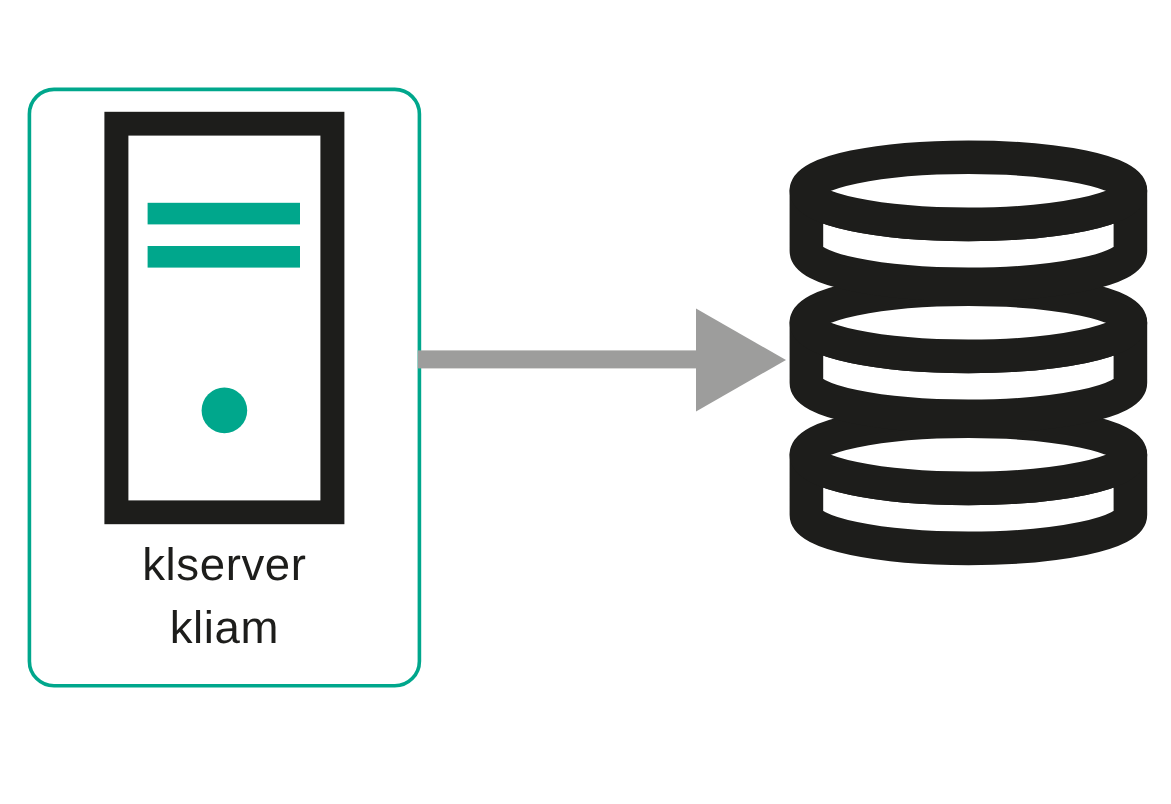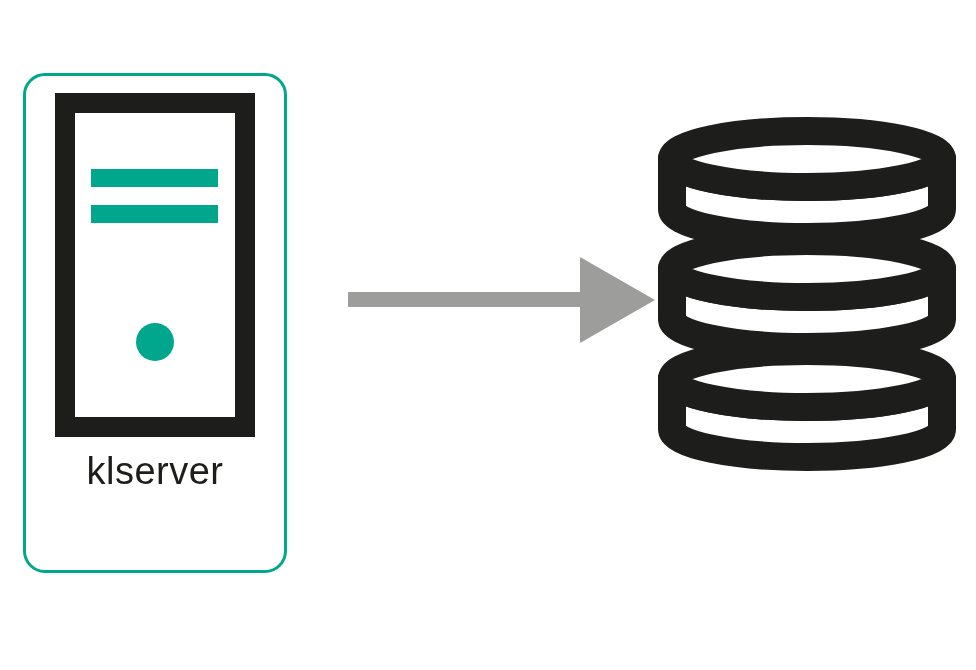--- a/index.html
+++ b/index.html
@@ -19,21 +19,21 @@
     width: 976px;
     height: 670px;
     background: var(--background);
     overflow: hidden;
   }
   
   .server-box {
     position: absolute;
     left: 23px;
     top: 73px;
-    width: 264px;
+    width: 328px;
     height: 500px;
     background: var(--node-fill);
     border: 3px solid var(--teal);
     border-radius: 22px;
     display: flex;
     flex-direction: column;
     align-items: center;
   }
   .server-icon-svg {
     margin-top: 17px;
@@ -85,20 +85,21 @@
 
   <div class="server-box">
     <svg class="server-icon-svg" viewBox="0 0 202 344" xmlns="http://www.w3.org/2000/svg" aria-hidden="true">
       <rect class="chassis" x="11" y="10" width="180" height="324"></rect>
       <rect class="teal-fill" x="37" y="76" width="127" height="18"></rect>
       <rect class="teal-fill" x="37" y="112" width="127" height="18"></rect>
       <circle class="teal-fill" cx="101" cy="249" r="19"></circle>
     </svg>
     <div class="node-label">
       <div>klserver</div>
+      <div>kliam</div>
     </div>
   </div>
 
   <svg class="arrow-svg" viewBox="0 0 307 88" xmlns="http://www.w3.org/2000/svg" aria-hidden="true">
     <rect class="arrow-fill" x="0" y="36" width="236" height="15"></rect>
     <polygon class="arrow-fill" points="232,1 232,87 307,44"></polygon>
   </svg>
 
   <svg class="db-svg" viewBox="0 0 300 364" xmlns="http://www.w3.org/2000/svg" aria-hidden="true">
 

